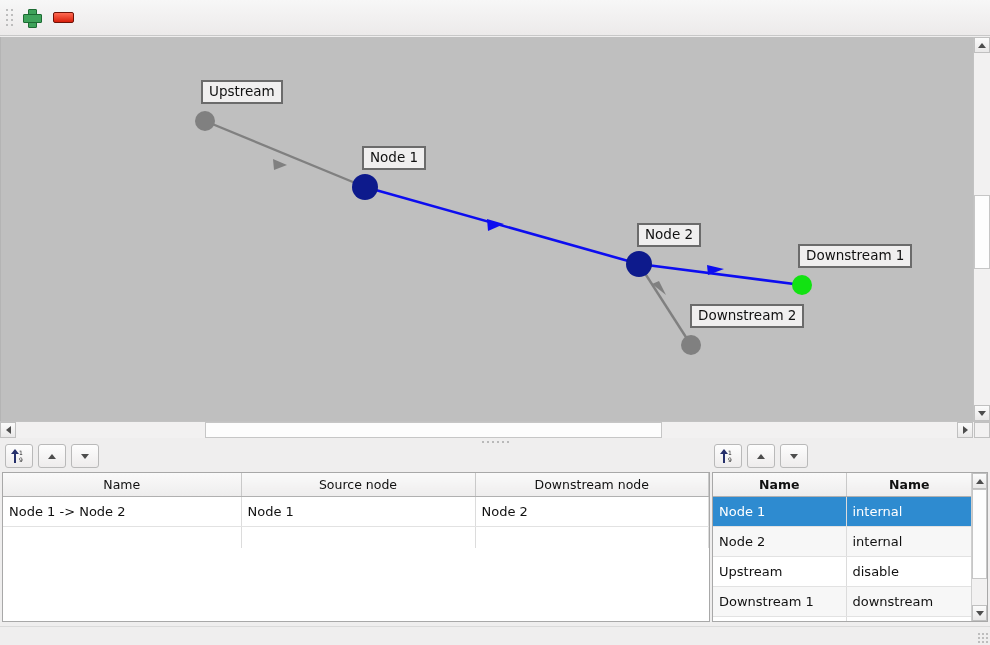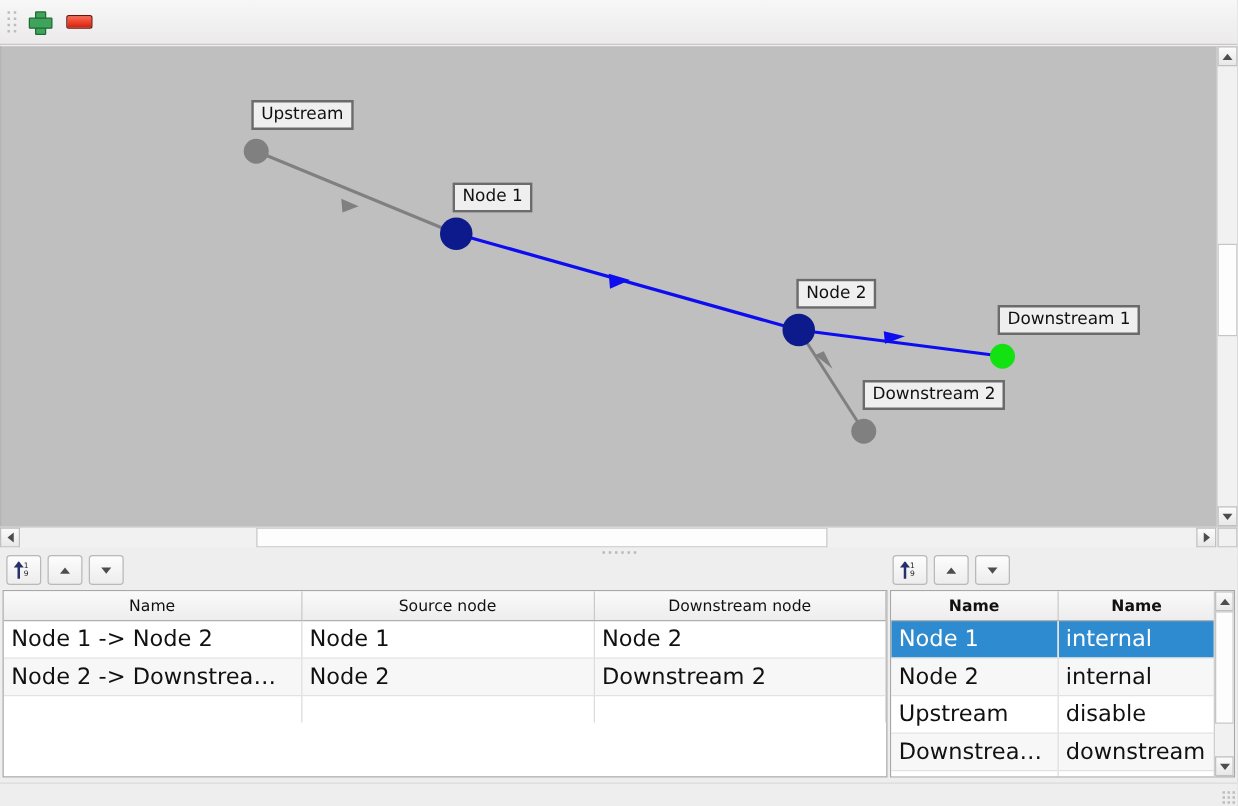--- a/index.html
+++ b/index.html
@@ -139,21 +139,21 @@
     height: 23px;
     color: #111;
     text-align: center;
   }
   #right-table th { font-weight: bold; }
   td {
     border-right: 1px solid #dcdcdc;
     border-bottom: 1px solid #e2e2e2;
     height: 30px;
     padding: 0 6px;
-    font-size: 18px;
+    font-size: 13px;
     color: #111;
     overflow: hidden; white-space: nowrap; text-overflow: ellipsis;
   }
   tbody tr:nth-child(odd)  td { background: #ffffff; }
   tbody tr:nth-child(even) td { background: #f7f7f7; }
   tbody tr.selected td { background: #2e8bd0; color: #ffffff; }
   tr.filler td { height: 22px; background: #ffffff !important; border-bottom: none; }
 
   .tbl-vscroll {
     position: absolute; top: 0; right: 0; width: 16px; height: 100%;
@@ -318,25 +318,20 @@
             <th>Source node</th>
             <th>Downstream node</th>
           </tr>
         </thead>
       <tbody id="edges-body">
           <tr>
             <td>Node 1 -&gt; Node 2</td>
             <td>Node 1</td>
             <td>Node 2</td>
           </tr>
-          <tr>
-            <td>Node 2 -&gt; Downstream 2</td>
-            <td>Node 2</td>
-            <td>Downstream 2</td>
-          </tr>
           <tr class="filler">
             <td></td>
             <td></td>
             <td></td>
           </tr>
         </tbody>
     </table>
   </div>
 
   <div class="tbl-wrap" id="right-table">

